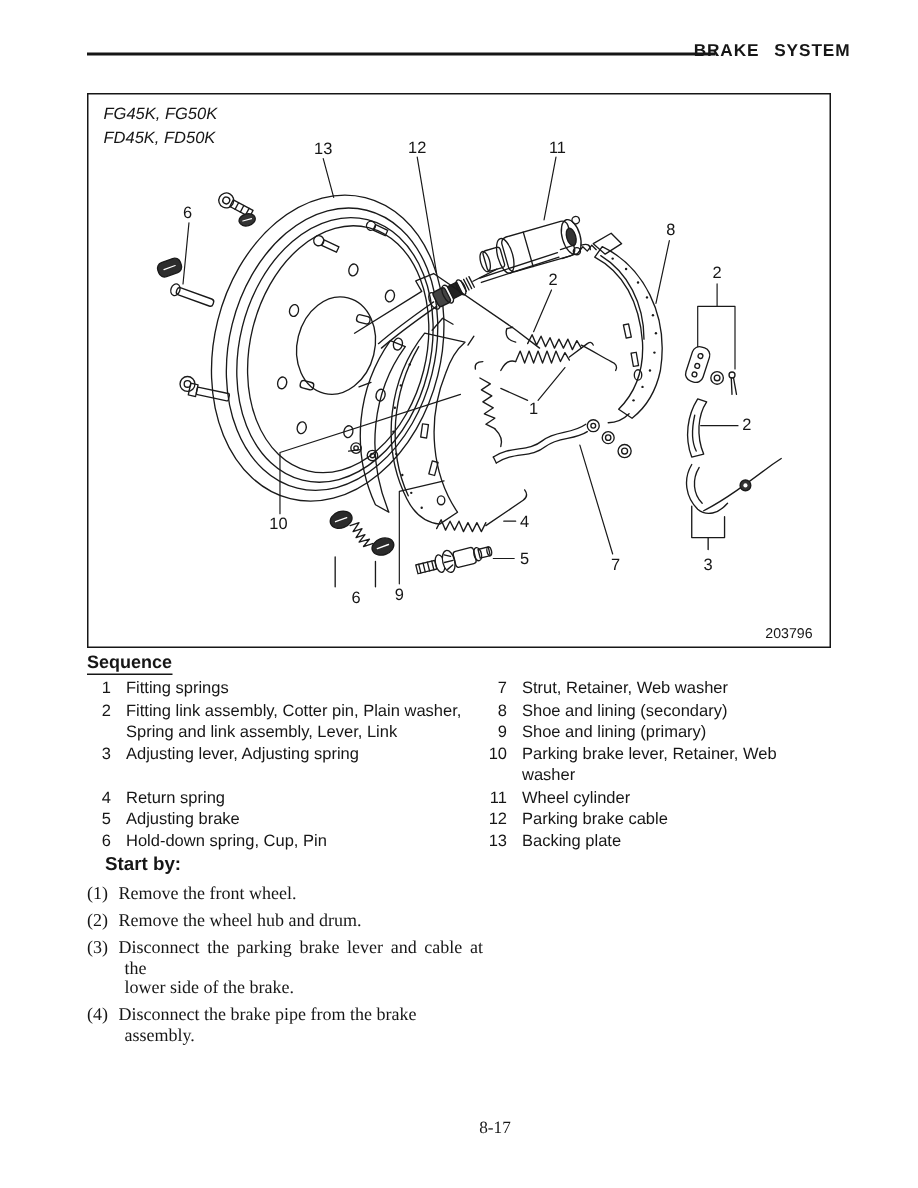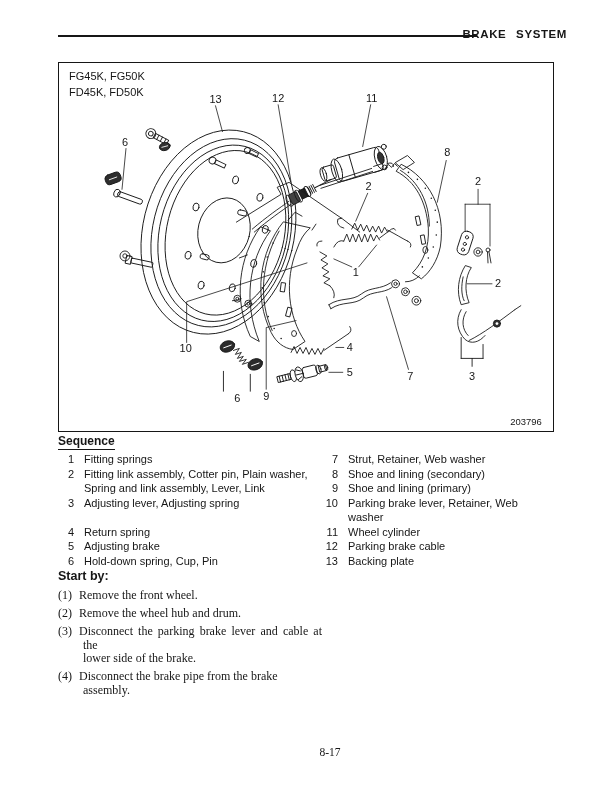--- a/index.html
+++ b/index.html
@@ -11,35 +11,35 @@
   }
   .header-rule { position:absolute; left:58px; top:35px; width:419px; height:2px; background:#161616; }
   .header-title {
     position:absolute; top:28px; right:45px;
     font-size:11.5px; font-weight:bold; letter-spacing:.6px; word-spacing:6px;
   }
   .figure-box {
     position:absolute; left:58px; top:62px; width:496px; height:370px;
     border:1.2px solid #161616; box-sizing:border-box;
   }
-  .models { position:absolute; left:10px; top:5px; font-size:11px; line-height:16px; }
+  .models { position:absolute; left:10px; top:5px; font-size:11px; line-height:16px;font-style:italic; }
   svg.diagram { position:absolute; left:0; top:0; width:100%; height:100%; }
   .callout { font-family:"Liberation Sans", sans-serif; font-size:11px; fill:#161616; }
   .fignum  { font-family:"Liberation Sans", sans-serif; font-size:9.5px; fill:#161616; }
 
   .seq-heading {
     position:absolute; left:58px; top:434px;
     font-size:12px; font-weight:bold;
     border-bottom:1.6px solid #161616; padding-bottom:1px;
   }
   .seq-table { position:absolute; left:58px; top:452px; width:497px; font-size:11px; }
   .seq-row { display:grid; grid-template-columns:16px 226px 18px auto; column-gap:10px; line-height:14.5px; }
   .seq-num { text-align:right; }
 
-  .startby-heading { position:absolute; left:58px; top:569px; font-size:12.5px; font-weight:bold; }
+  .startby-heading { position:absolute; left:70px; top:569px; font-size:12.5px; font-weight:bold; }
   .startby-list {
     position:absolute; left:58px; top:589px; width:264px;
     font-family:"Liberation Serif", serif; font-size:12px; line-height:13.5px;
   }
   .step { padding-left:25px; text-indent:-25px; margin-bottom:4.5px; }
   .step .num { margin-right:7px; }
   .step-line1 { padding-left:25px; text-indent:-25px; text-align:justify; text-align-last:justify; }
   .step-line2 { padding-left:25px; }
   .page-num {
     position:absolute; left:300px; top:746px; width:60px; text-align:center;

